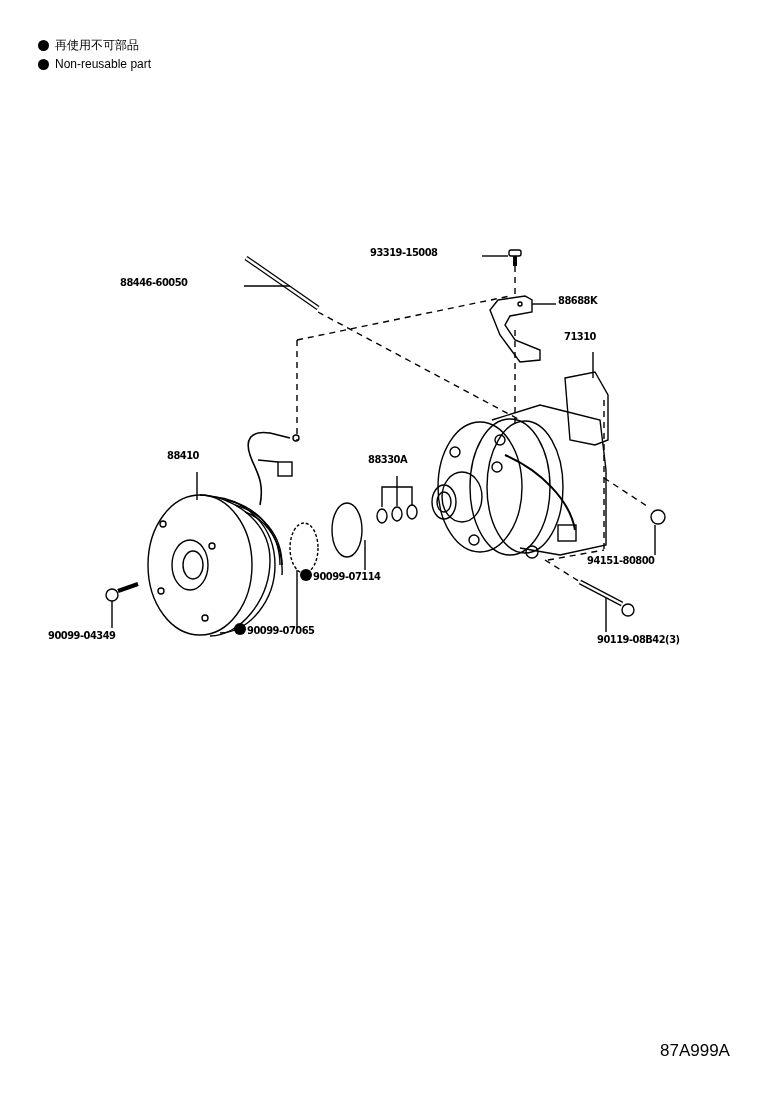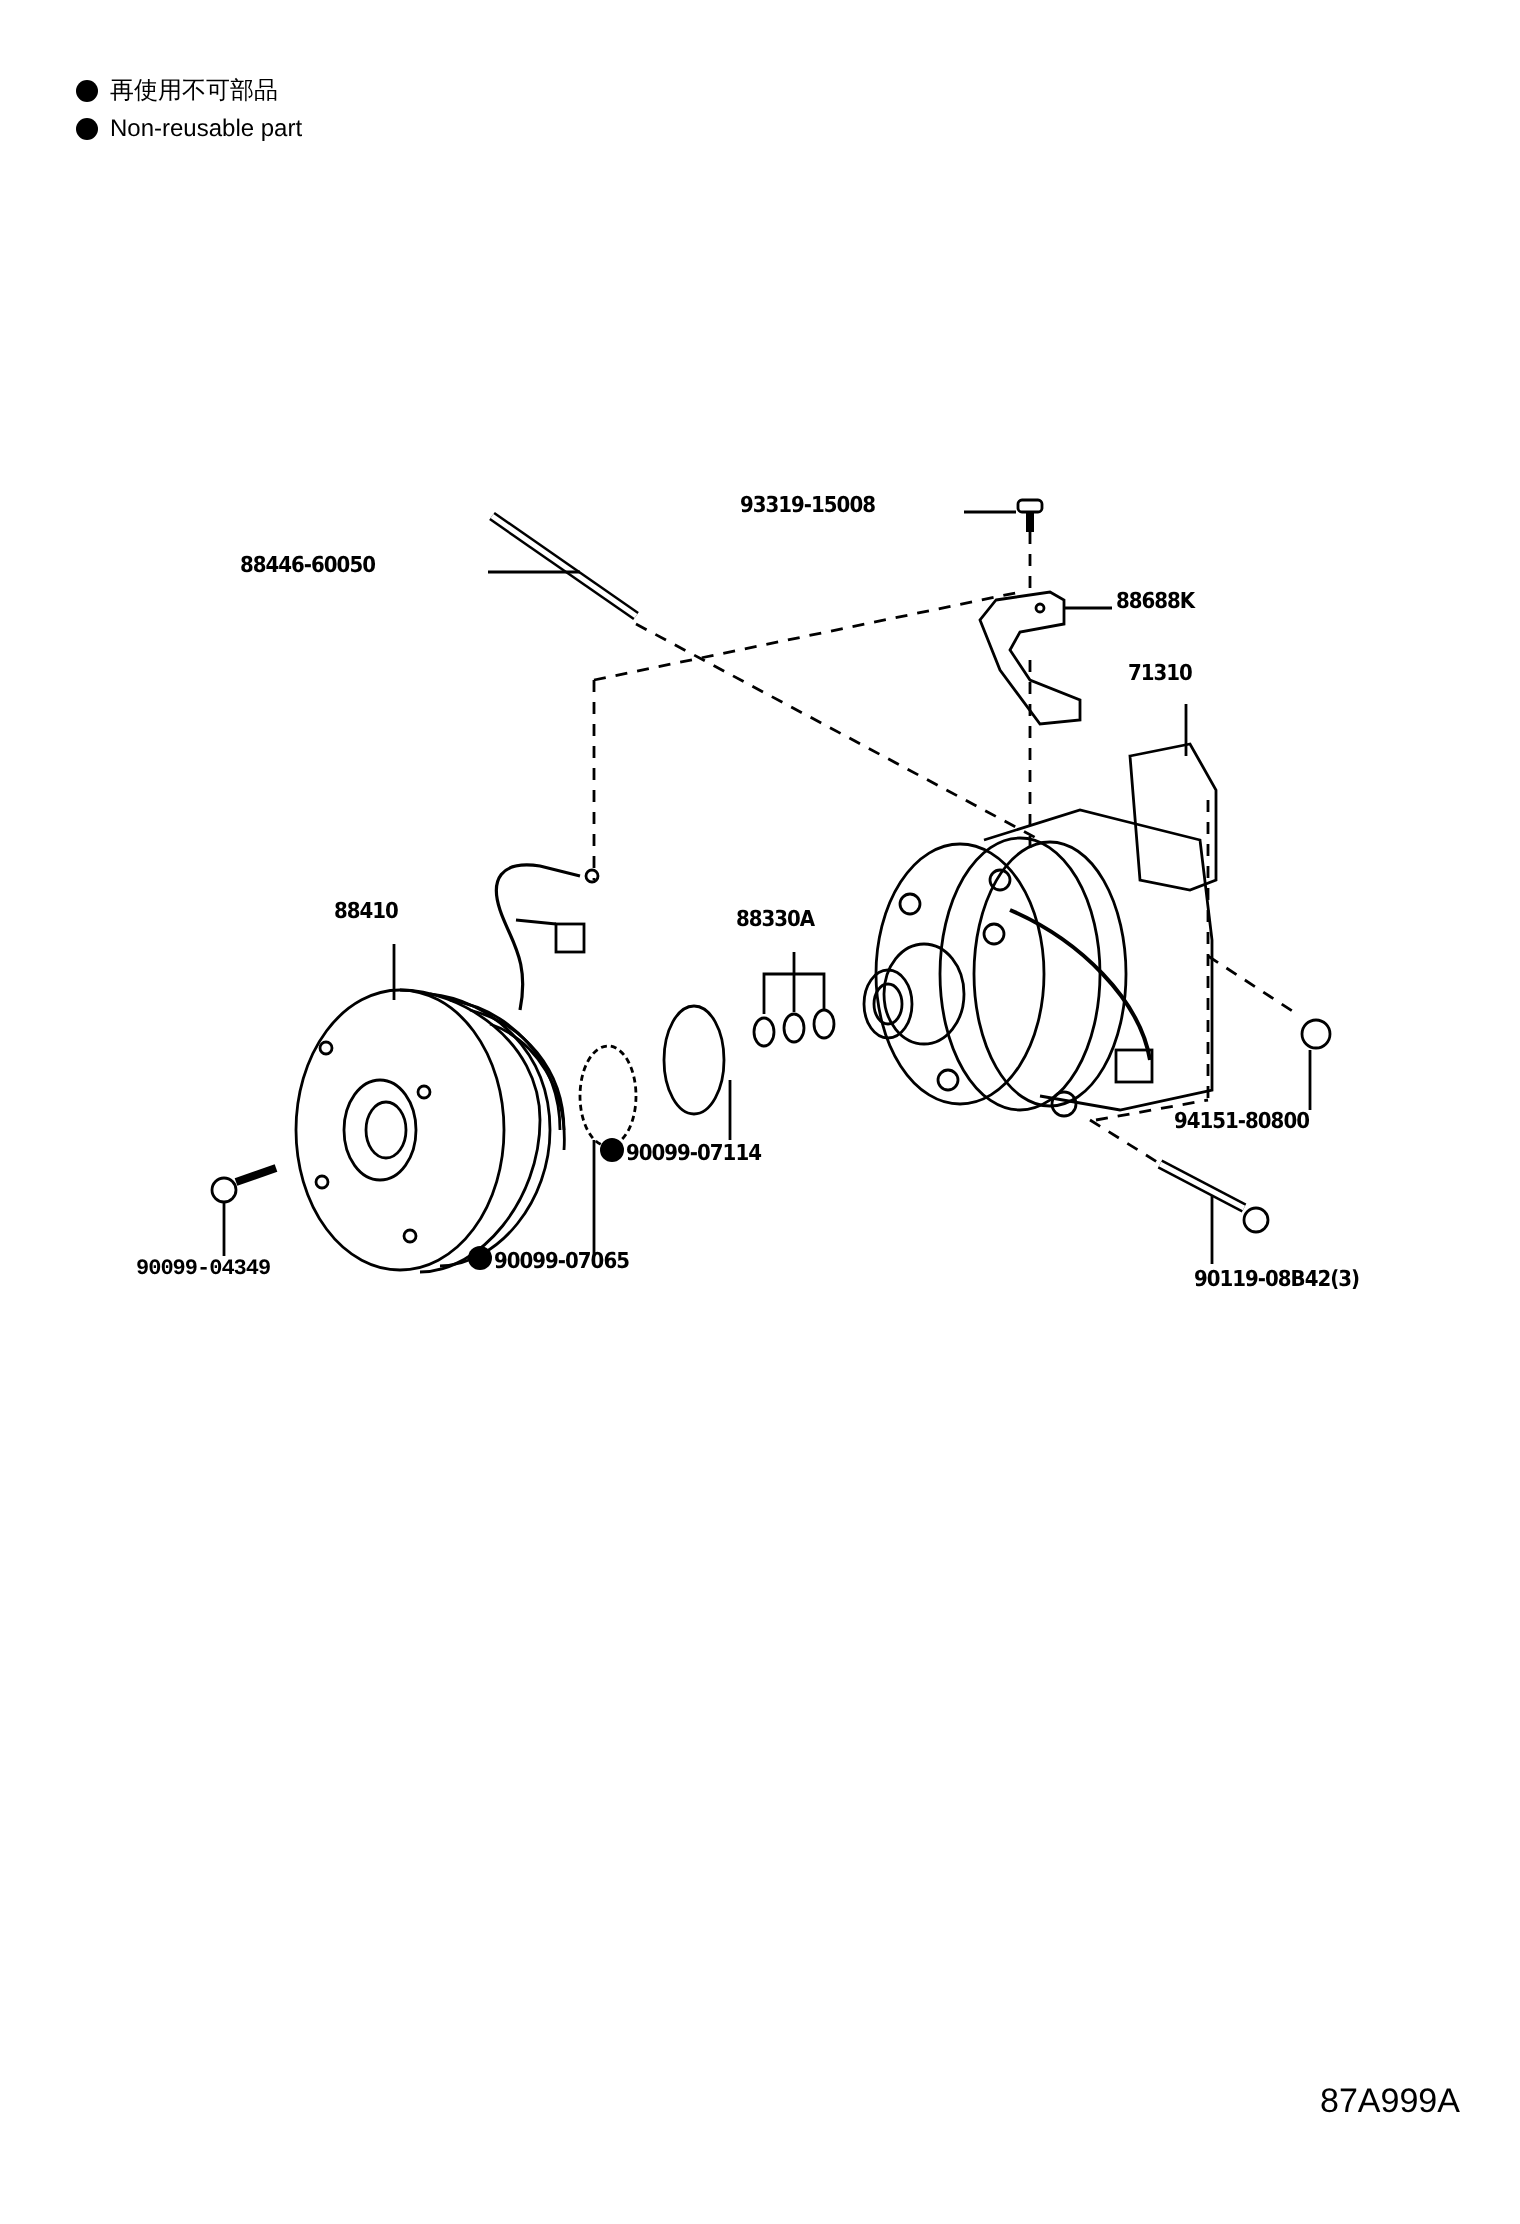--- a/index.html
+++ b/index.html
@@ -137,17 +137,17 @@
 </svg>
 
 <div class="lbl" style="left:120px;top:276px;">88446-60050</div>
 <div class="lbl" style="left:370px;top:246px;">93319-15008</div>
 <div class="lbl" style="left:558px;top:294px;">88688K</div>
 <div class="lbl" style="left:564px;top:330px;">71310</div>
 <div class="lbl" style="left:167px;top:449px;text-align:center;">88410</div>
 <div class="lbl" style="left:368px;top:453px;">88330A</div>
 <div class="lbl" style="left:300px;top:569px;"><span class="bullet"></span><span>90099-07114</span></div>
 <div class="lbl" style="left:234px;top:623px;"><span class="bullet"></span><span>90099-07065</span></div>
-<div class="lbl" style="left:68px;top:629px;font-family:Liberation Mono, monospace;">90099-04349</div>
+<div class="lbl" style="left:48px;top:629px;">90099-04349</div>
 <div class="lbl" style="left:587px;top:554px;">94151-80800</div>
 <div class="lbl" style="left:552px;top:633px;margin-left:45px;">90119-08B42(3)</div>
 
 <div class="caption">87A999A</div>
 
 </body></html>

